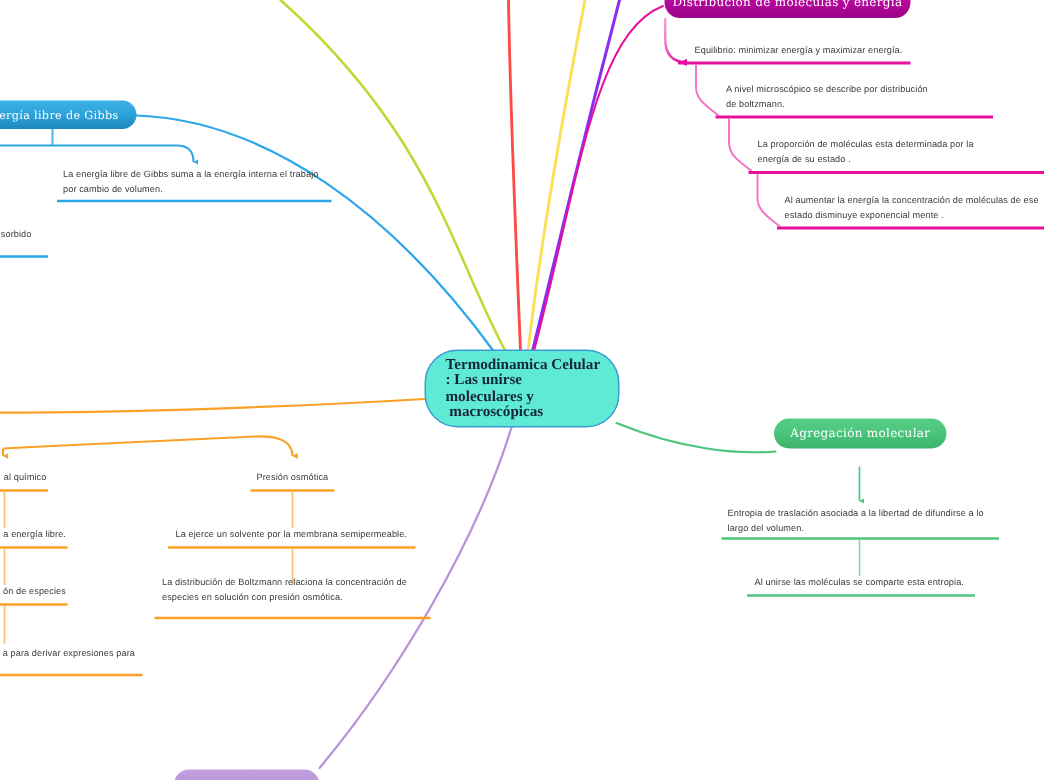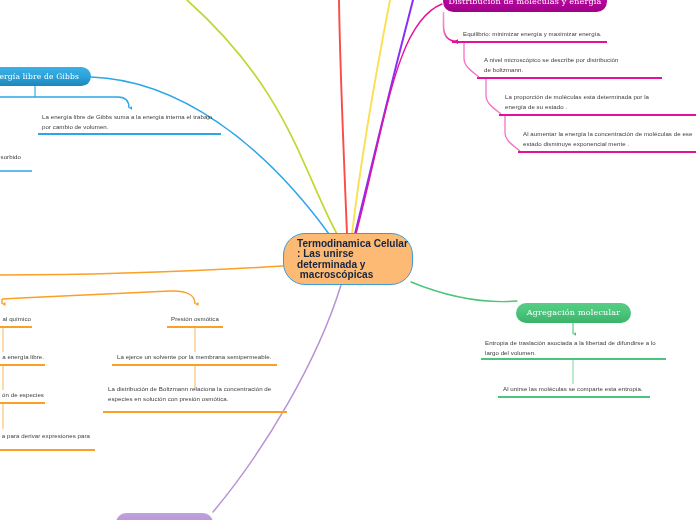--- a/index.html
+++ b/index.html
@@ -9,33 +9,33 @@
   #stage{position:relative;width:696px;height:520px;overflow:hidden;background:#fff;}
   svg#edges{position:absolute;left:0;top:0;width:696px;height:520px;}
 
   .pill{position:absolute;border-radius:999px;color:#fff;
         font-family:"DejaVu Serif", serif;white-space:nowrap;
         display:flex;align-items:center;justify-content:center;
         letter-spacing:.2px;}
 
   #central{position:absolute;box-sizing:border-box;
     border:1.3px solid #3d9bd6;border-radius:22px;
-    background:#fdba74;color:#16253f;font-family:Liberation Sans, sans-serif;
+    background:#5eead4;color:#16253f;font-family:Liberation Serif, serif;
     font-weight:bold;font-size:10.1px;line-height:10.4px;
     padding:5px 0 0 13px;white-space:nowrap;}
   .leaf{position:absolute;font-family:"Liberation Sans",sans-serif;
         font-size:6.1px;letter-spacing:0.07px;color:#3b3b3b;line-height:10.3px;}
 
   
   #pill-gibbs{left:-56px;top:66.5px;width:147px;height:19.5px;font-size:7.5px;
      background:linear-gradient(180deg,#3cb1e6 0%,#2ba3da 50%,#1c86bc 100%);
      justify-content:flex-end;padding-right:12px;box-sizing:border-box;}
   #pill-distribucion{left:443px;top:-9.5px;width:164px;height:21.5px;font-size:8px;
      background:linear-gradient(180deg,#c919ab 0%,#b3069b 50%,#9c0286 100%);}
-  #pill-agregacion{left:516px;top:303px;width:115px;height:19.5px;font-size:8px;
+  #pill-agregacion{left:516px;top:279px;width:115px;height:19.5px;font-size:8px;
      background:linear-gradient(180deg,#57cc86 0%,#4cc67d 45%,#3bb269 100%);text-align:right;}
   #pill-purple{left:116px;top:513px;width:97px;height:20px;
      background:linear-gradient(180deg,#c2a1df 0%,#b793d6 60%,#a87fcb 100%);}
 
   #central{left:283px;top:233px;width:130px;height:52px;}
 
   
   #lf-blue1{left:42px;top:112px;width:172px;}
   #lf-blue2{left:-100px;top:151.5px;width:121px;text-align:right;}
 
@@ -153,21 +153,21 @@
   </svg>
 
   <div class="pill" id="pill-gibbs">Energía libre  de Gibbs</div>
   <div class="pill" id="pill-distribucion">Distribución de moléculas y energía</div>
   <div class="pill" id="pill-agregacion">Agregación molecular</div>
   <div class="pill" id="pill-purple"></div>
 
   <div id="central">
     <div>Termodinamica Celular</div>
     <div>: Las unirse</div>
-    <div>determinada y</div>
+    <div>moleculares y</div>
     <div>&nbsp;macroscópicas</div>
   </div>
 
   <div class="leaf" id="lf-blue1">La energía libre de Gibbs suma a la energía interna el trabajo por cambio de volumen.</div>
   <div class="leaf" id="lf-blue2">sorbido</div>
 
   <div class="leaf" id="lf-mag1">Equilibrio: minimizar energía y maximizar energía.</div>
   <div class="leaf" id="lf-mag2">A nivel microscópico se describe por distribución de boltzmann.</div>
   <div class="leaf" id="lf-mag3">La proporción de moléculas esta determinada por la energía de su estado .</div>
   <div class="leaf" id="lf-mag4">Al aumentar la energía la concentración de moléculas de ese estado disminuye exponencial mente .</div>

